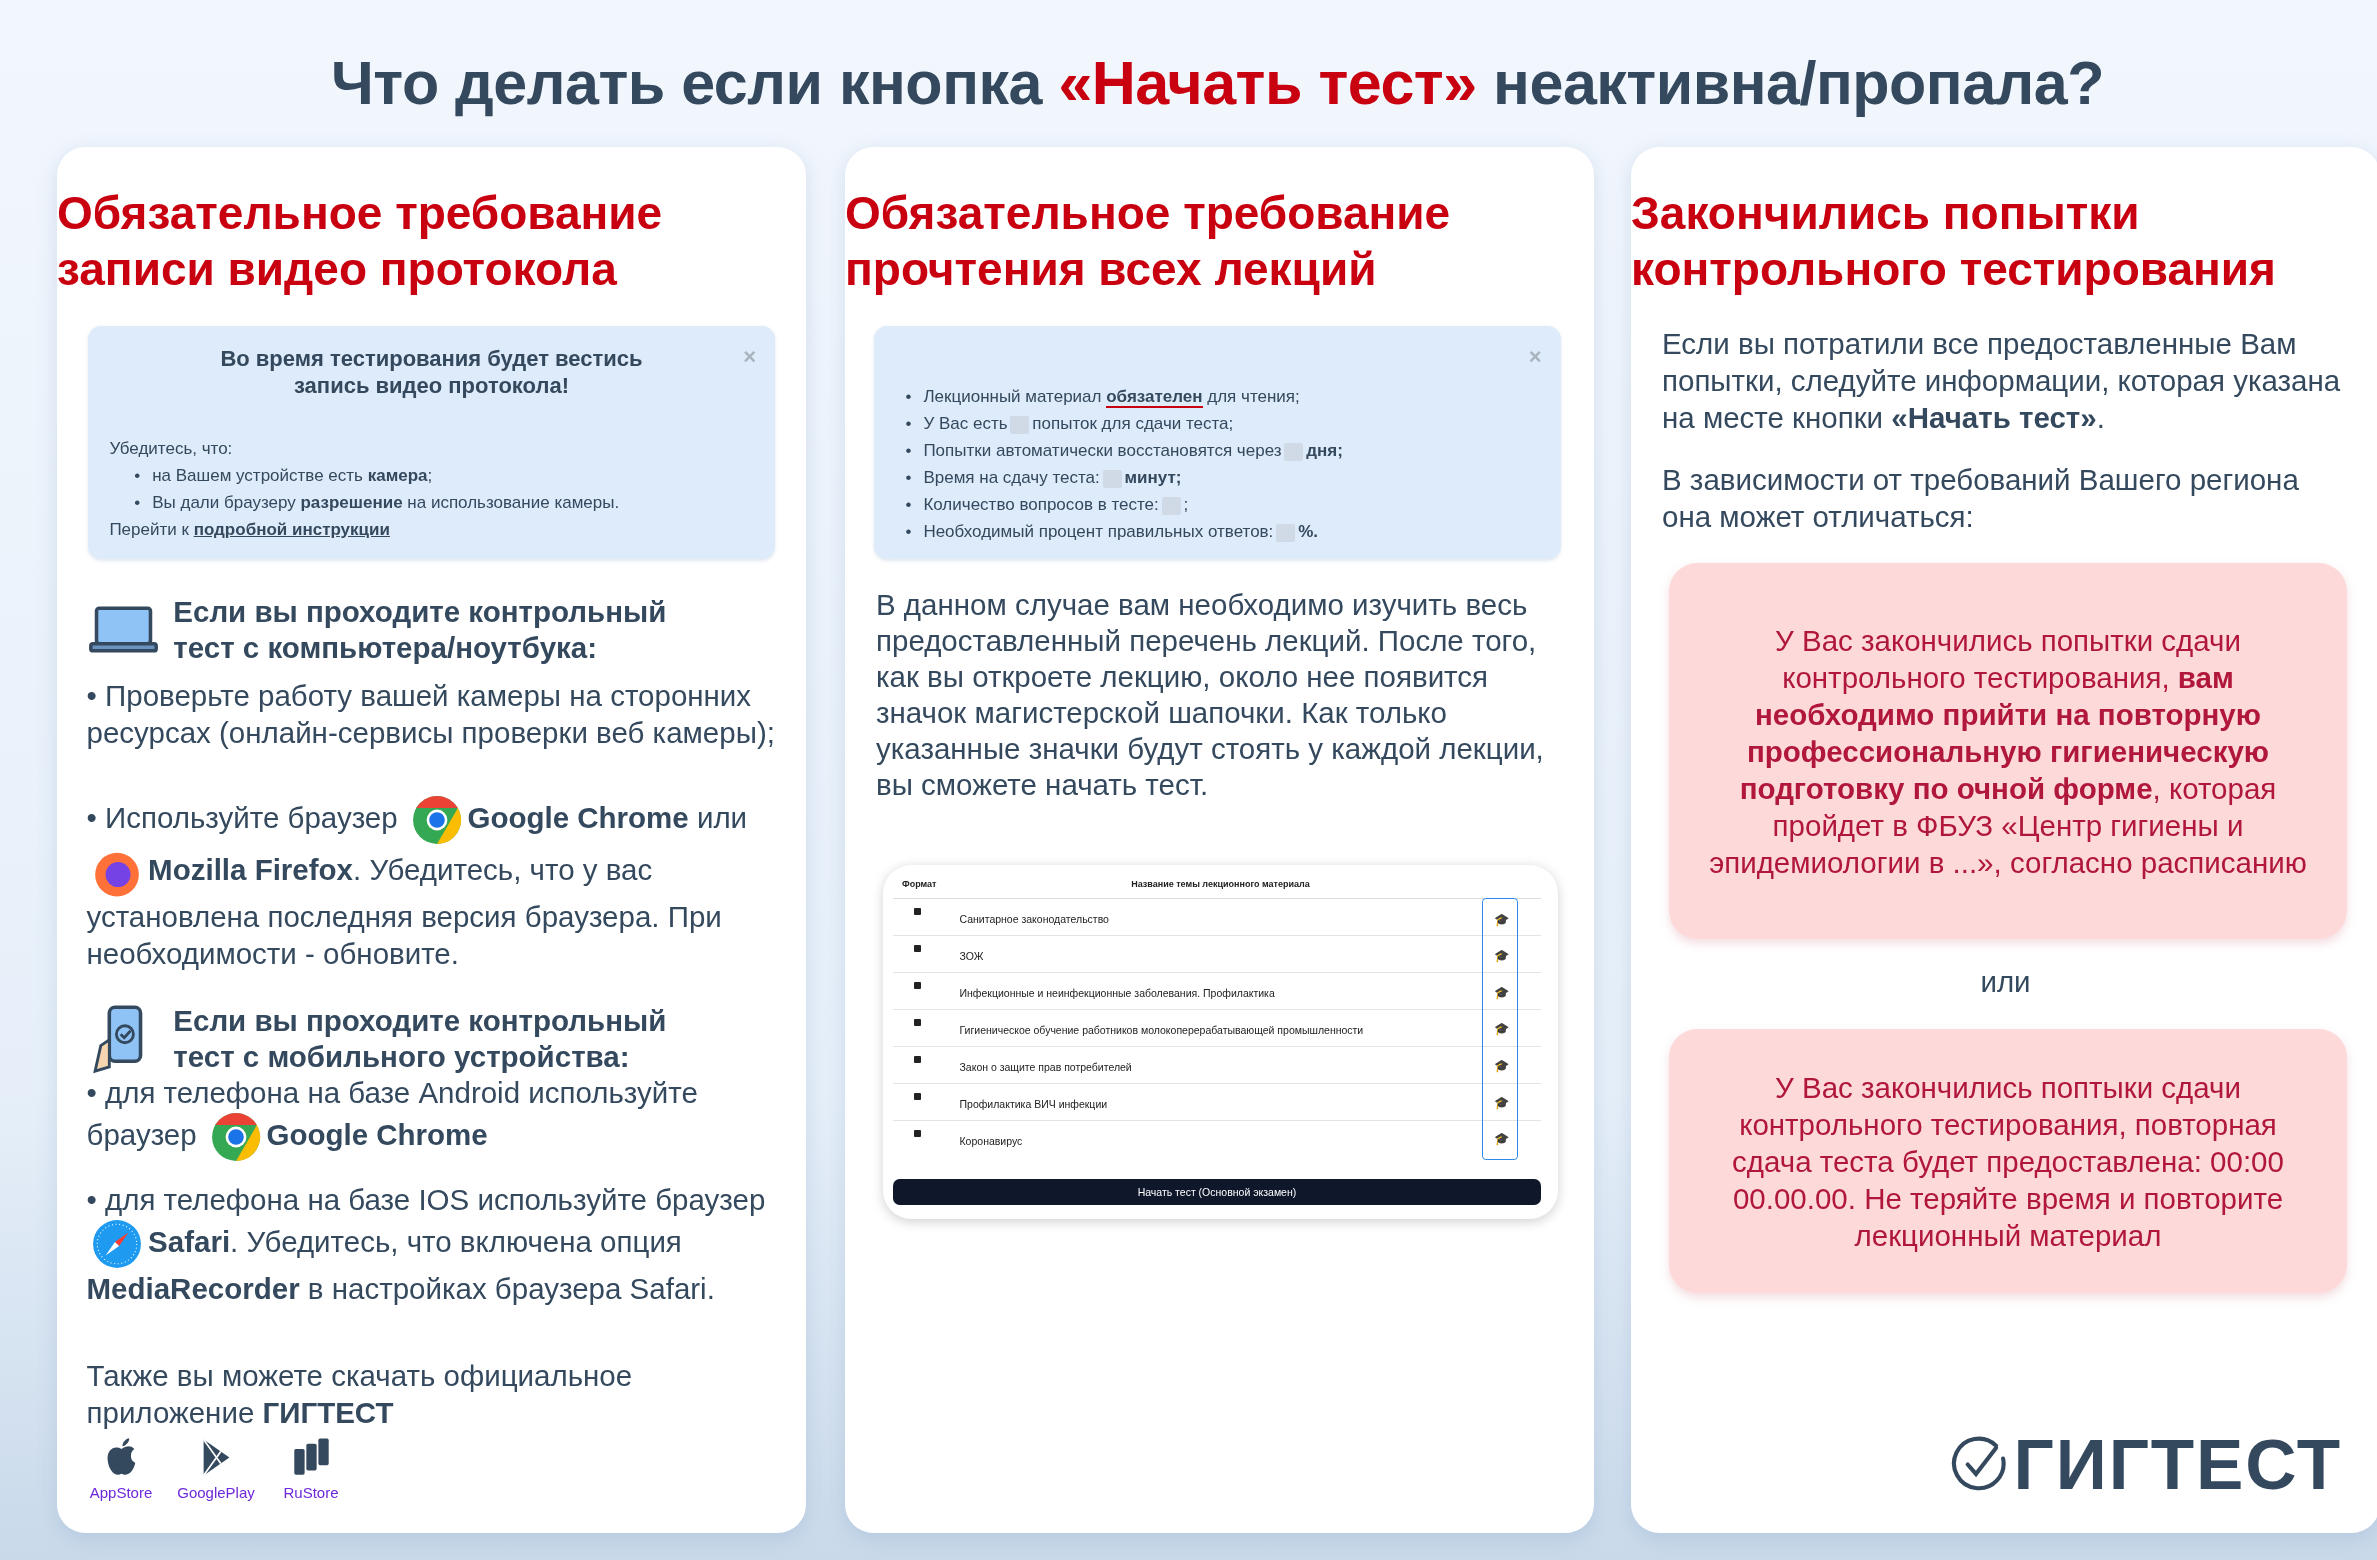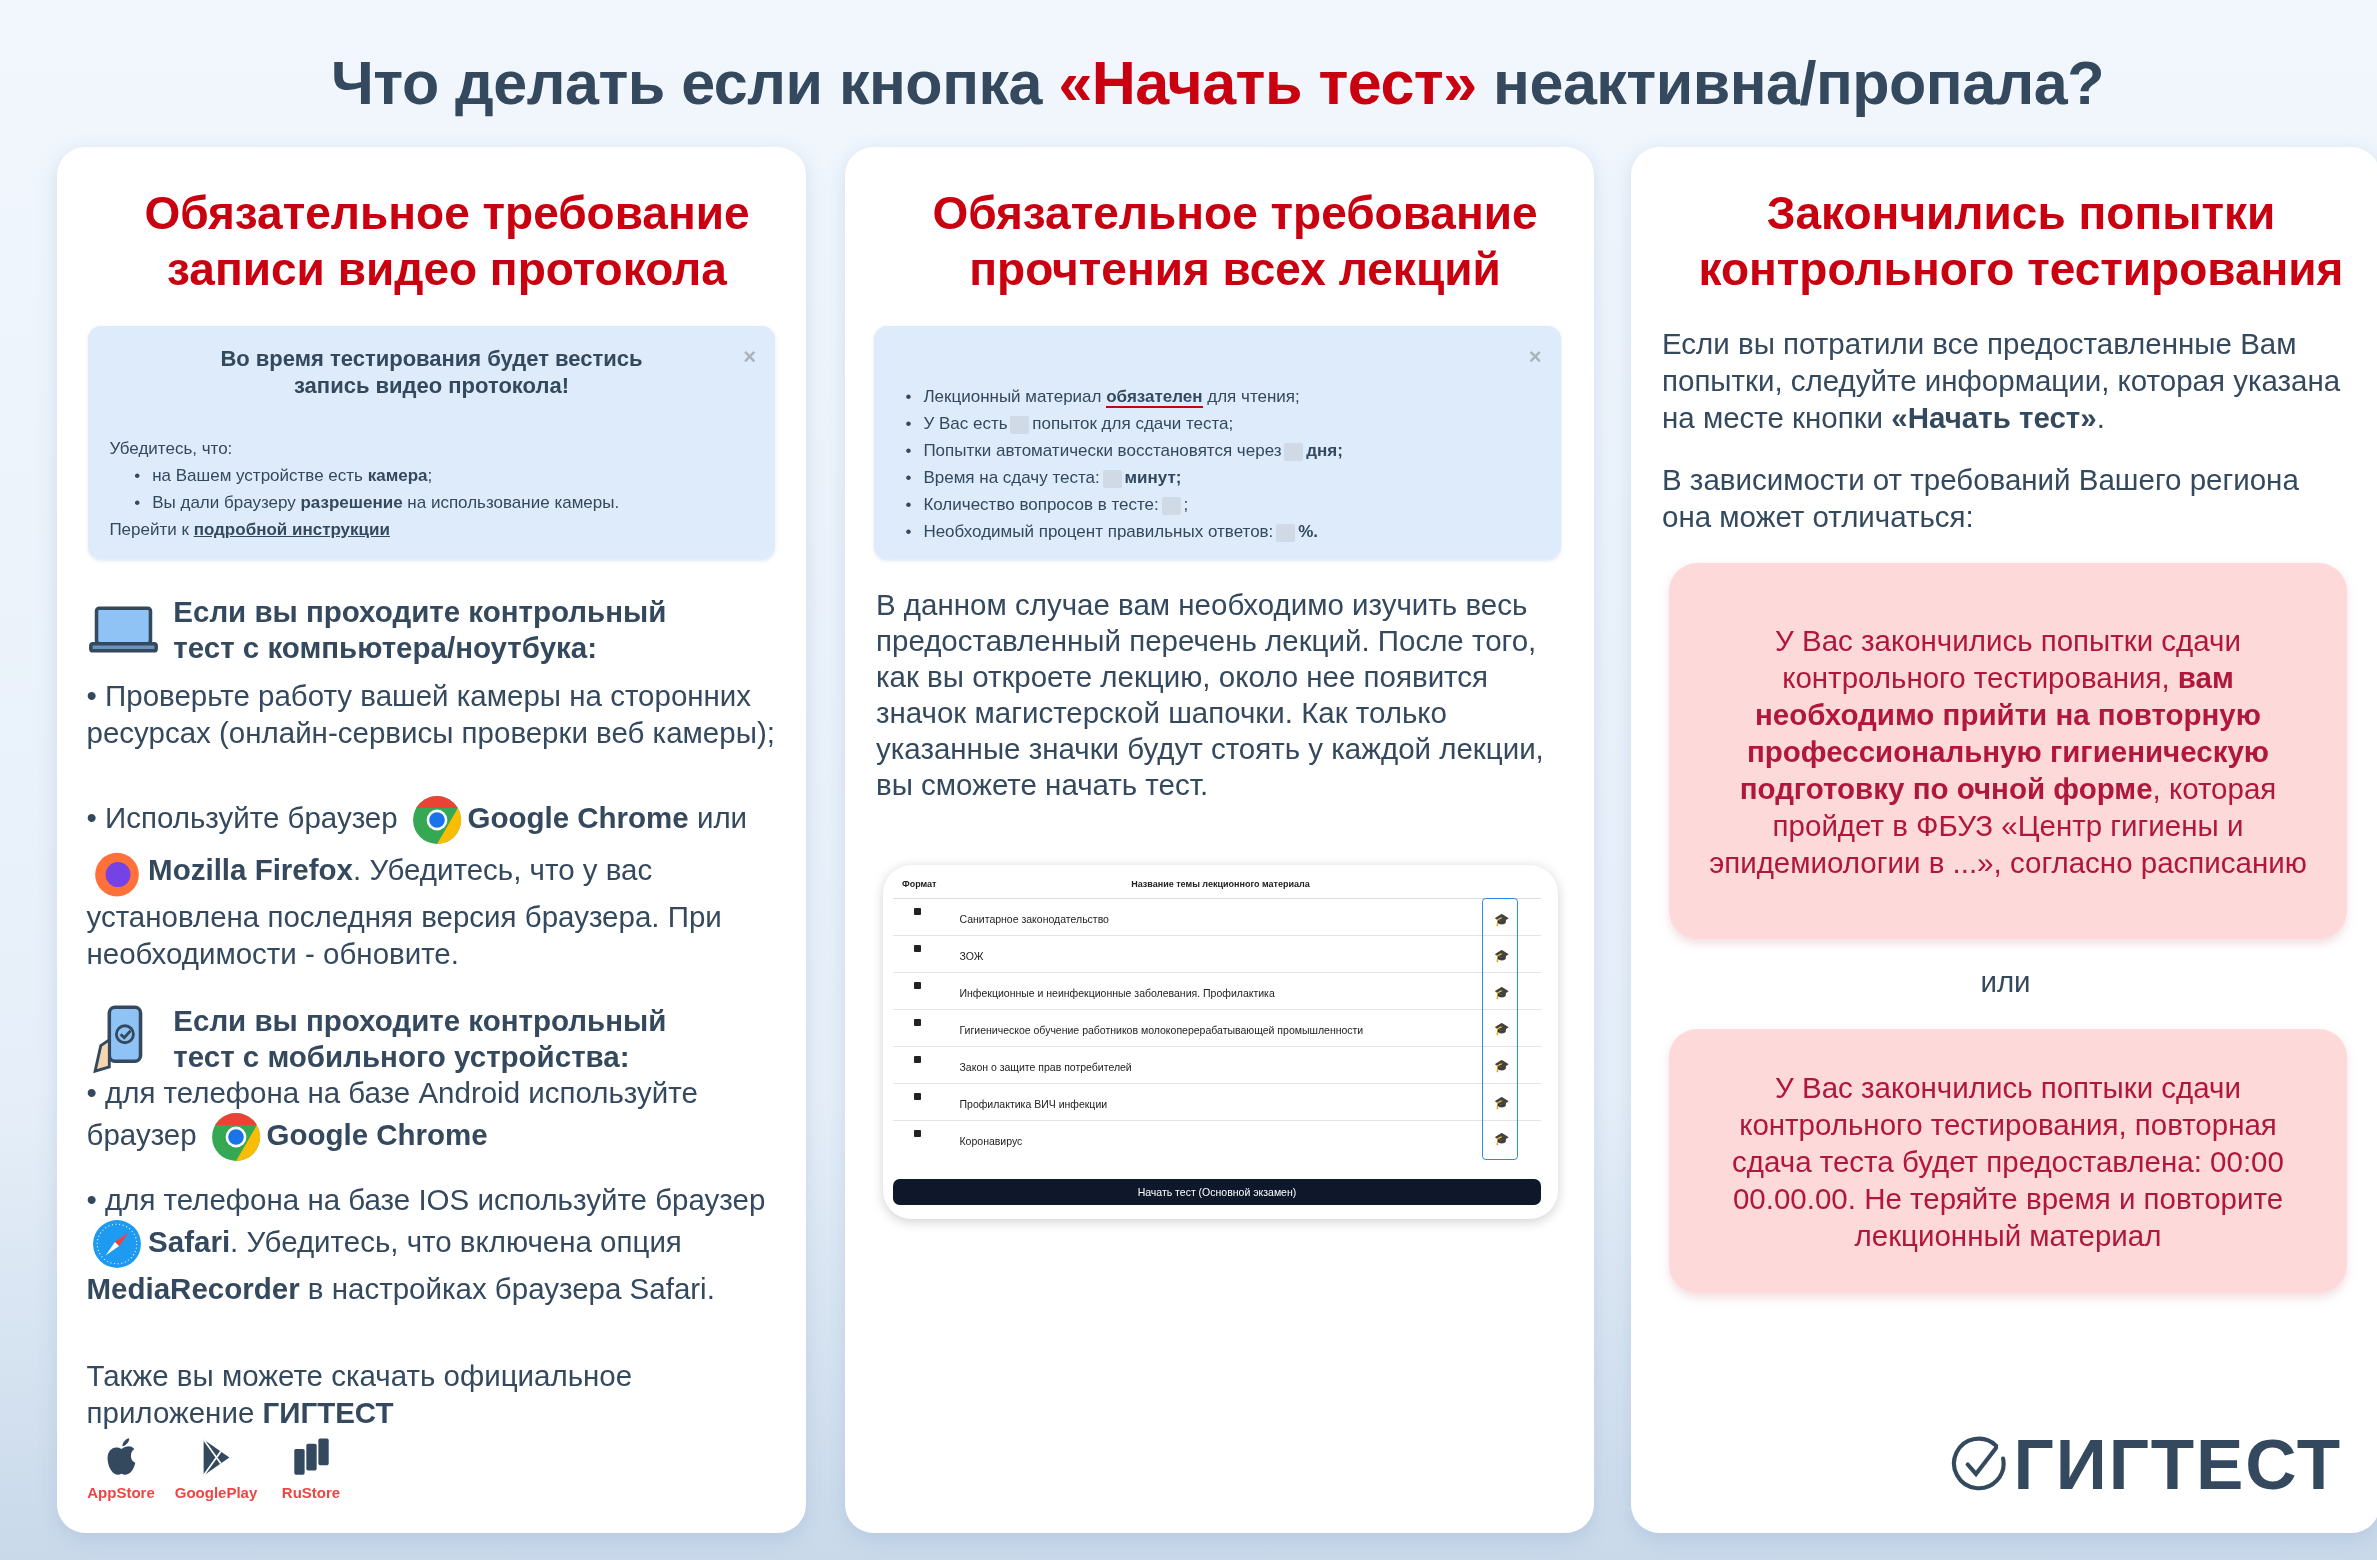--- a/index.html
+++ b/index.html
@@ -22,22 +22,22 @@
     position: absolute; top: 147px; width: 749px; height: 1386px;
     background: #ffffff; border-radius: 28.5px;
     box-shadow: 0 5.7px 19px rgba(120,150,190,0.25);
   }
   .card-1 { left: 57px; }
   .card-2 { left: 845px; }
   .card-3 { left: 1631px; }
 
   .card-heading {
     position: absolute; left: 0; right: 0; top: 38px;
-    text-align: center; color: #c8000f; font-weight: 700;
-    font-size: 46px; line-height: 56px; margin-left: 31px;
+    color: #c8000f; font-weight: 700;
+    font-size: 46px; line-height: 56px;
   }
 
   
   .modal {
     position: absolute; background: #ddebfa; border-radius: 13.3px;
     box-shadow: 0 1.9px 3.8px rgba(60,100,150,0.15);
     color: #34495e; font-size: 17px;
   }
   .modal .close { position: absolute; top: 18px; right: 19px; color: #a9b4bf; font-size: 22px; font-weight: 700; }
   .modal .m-title { text-align: center; font-weight: 700; font-size: 22px; line-height: 27px; }
@@ -61,21 +61,21 @@
   .sec-head { position: absolute; left: 31px; display: flex; align-items: flex-start; }
   .sec-head .ico { width: 71px; height: 71px; margin-right: 14.3px; }
   .sec-head .txt { font-size: 29.5px; font-weight: 700; line-height: 36px; color: #34495e; }
   .para { position: absolute; left: 29.5px; right: 28.5px; font-size: 29.5px; line-height: 37px; color: #34495e; }
   .para b { font-weight: 700; }
   .inl-ico { display: inline-block; width: 52px; height: 52px; vertical-align: middle; margin: 0 4.8px; }
 
   .stores { position: absolute; left: 28.5px; top: 1289px; display: flex; gap: 24px; }
   .store { display: flex; flex-direction: column; align-items: center; width: 71px; }
   .store svg { width: 43px; height: 43px; }
-  .store span { font-size: 15px; font-weight: 700; color: #ef4444; margin-top: 4.8px; }
+  .store span { font-size: 15px; font-weight: 400; color: #6d28d9; margin-top: 4.8px; }
 
   
   .mid-para { position: absolute; left: 31px; right: 28.5px; top: 440px; font-size: 29.5px; line-height: 36px; }
   .lecture-shot {
     position: absolute; left: 38px; top: 718px; width: 675px; height: 354px;
     background: #fff; border-radius: 28.5px; box-shadow: 0 2.9px 11.4px rgba(0,0,0,0.18);
   }
   .lt-head { position: absolute; top: 14.3px; left: 19px; right: 19px; height: 19px; font-size: 9px; font-weight: 700; color: #222; }
   .lt-head .h1 { position: absolute; left: 0; }
   .lt-head .h2 { position: absolute; left: 0; right: 0; text-align: center; }

